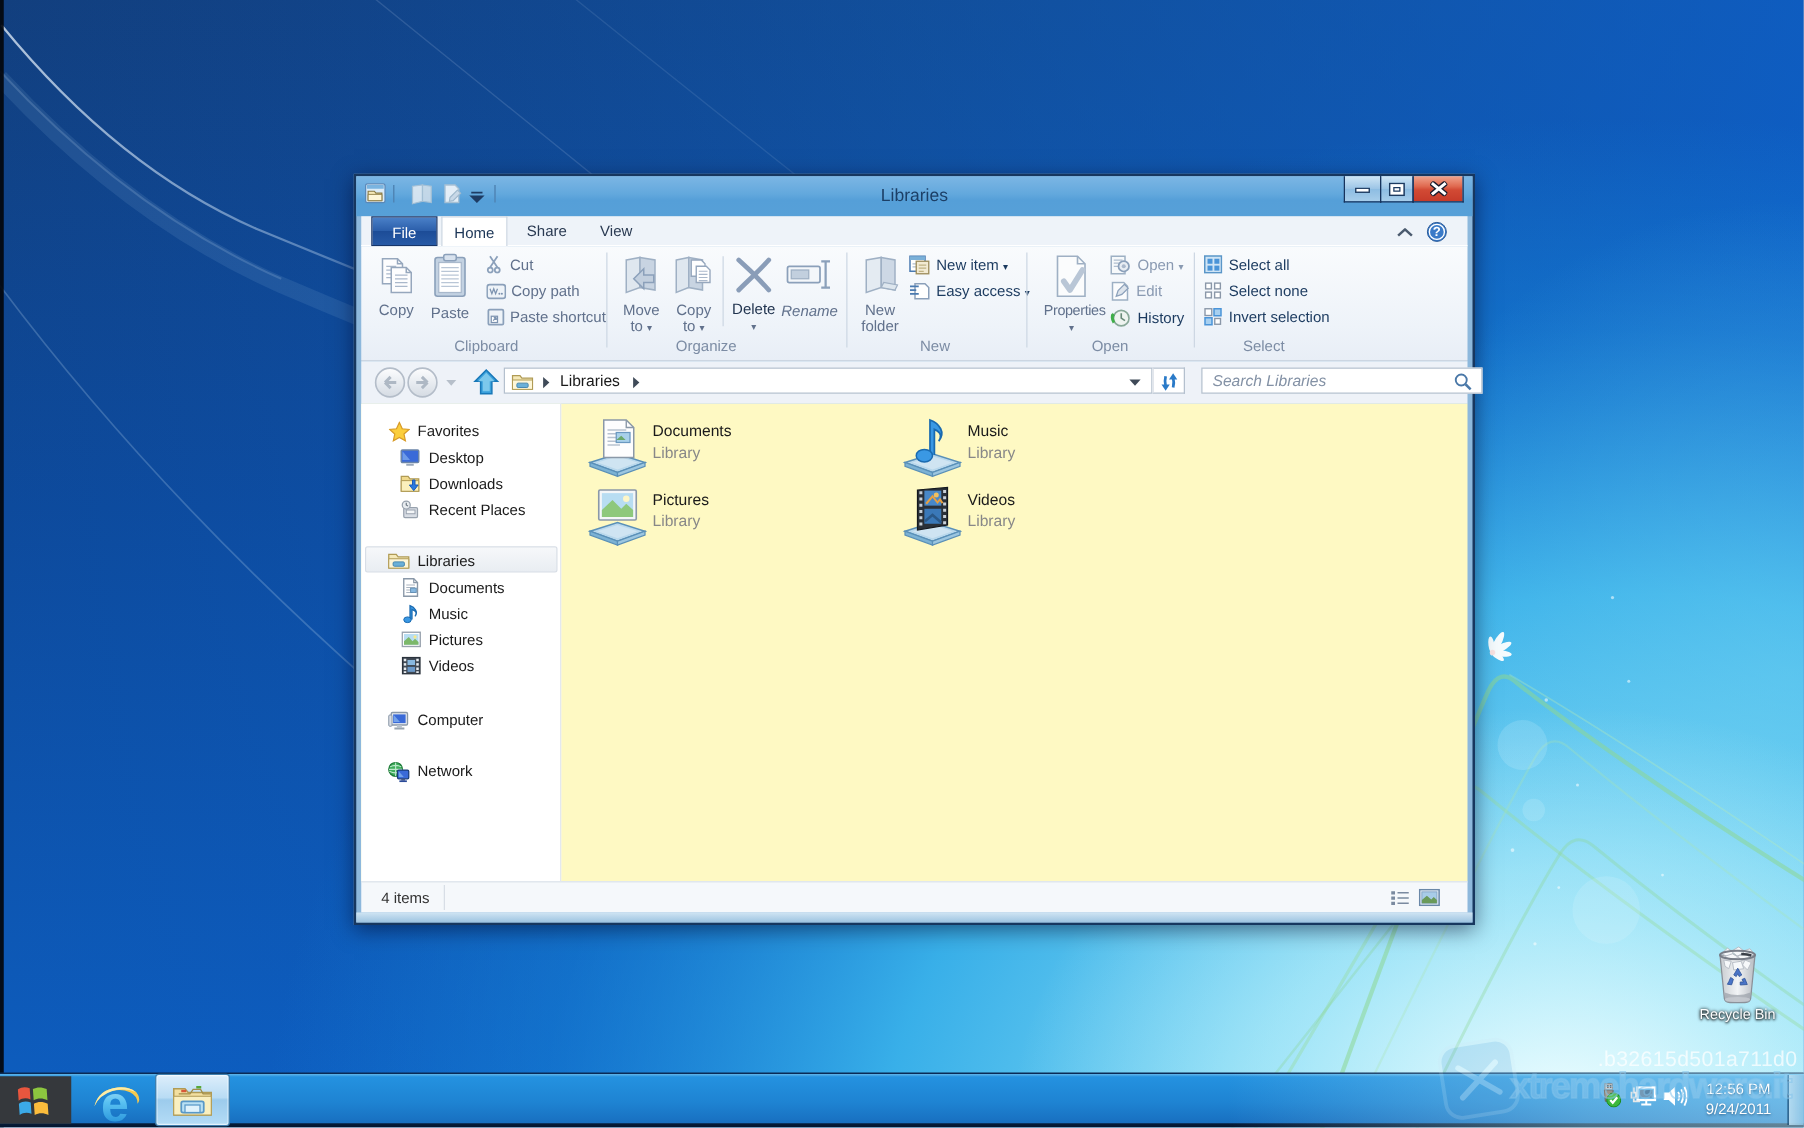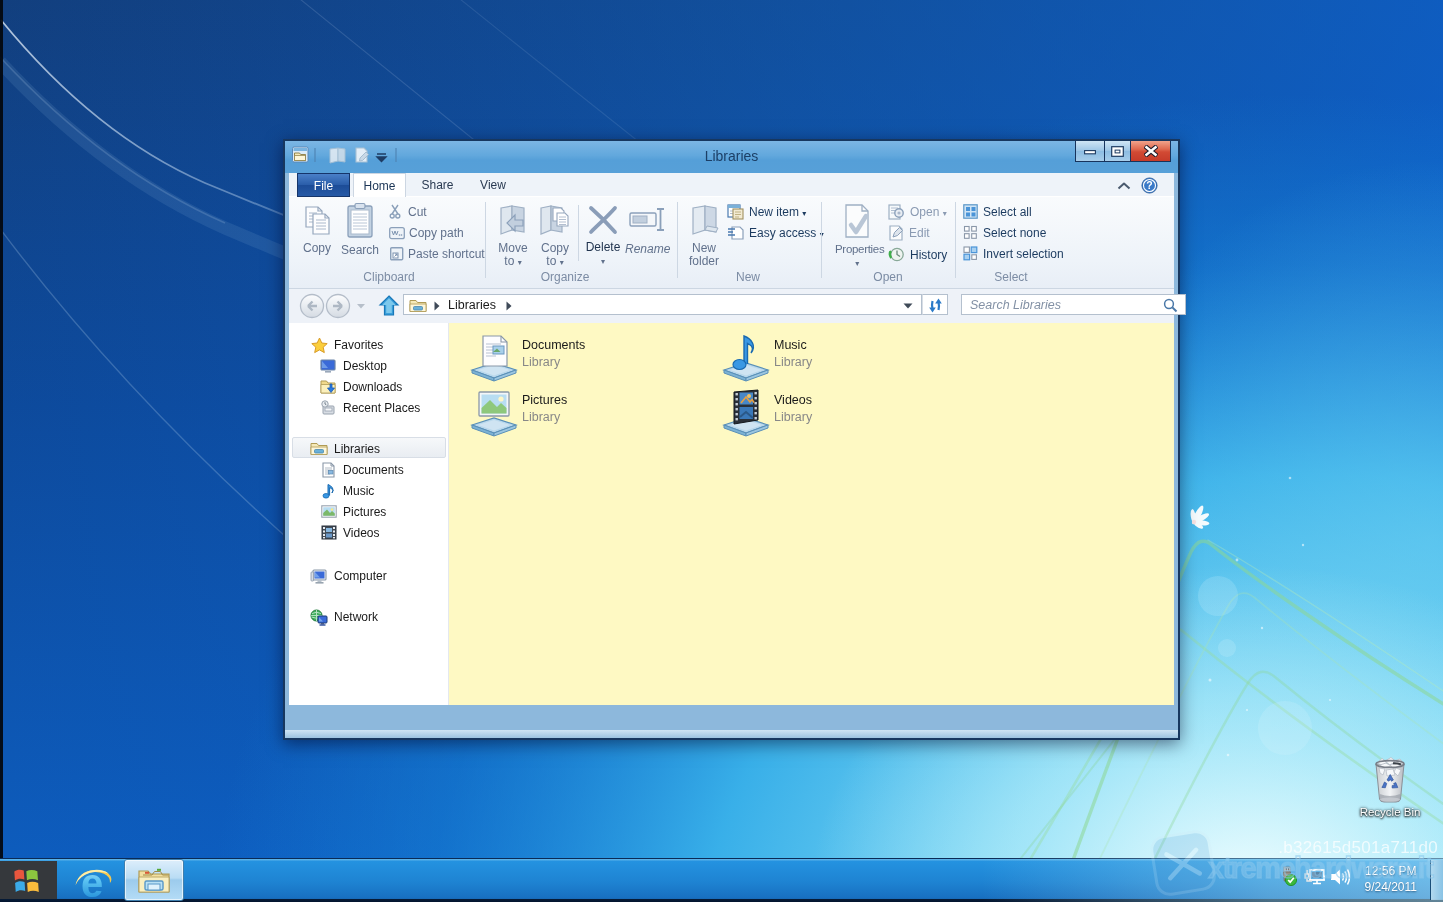--- a/index.html
+++ b/index.html
@@ -235,21 +235,21 @@
       </div>
       <div class="bigbtn" style="left:51px;width:40px;">
         <svg width="34" height="38" viewBox="0 0 34 38" style="margin-top:1px;">
           <rect x="5" y="4" width="24" height="31" rx="2" fill="#c3d2e2" stroke="#8ba0ba" stroke-width="1.3"></rect>
           <rect x="12" y="1.5" width="10" height="5" rx="1.5" fill="#d8e2ee" stroke="#8ba0ba" stroke-width="1.2"></rect>
           <rect x="8" y="8" width="18" height="24" fill="#fff" stroke="#a9b9cc" stroke-width="1"></rect>
           <g stroke="#b9c6d6" stroke-width="1">
               <path d="M10 12h14 M10 15h14 M10 18h14 M10 21h14 M10 24h14 M10 27h14"></path>
             </g>
         </svg>
-        <div class="blbl">Search</div>
+        <div class="blbl">Paste</div>
       </div>
       <div class="smallbtn" style="left:100px;top:7px;width:86px;">
         <svg width="15" height="15" viewBox="0 0 15 15">
           <g stroke="#8ba0ba" stroke-width="1.4" fill="none">
             <path d="M3 1 L9 10 M9 1 L3 10"></path>
             <circle cx="3.2" cy="12" r="2"></circle>
               <circle cx="8.8" cy="12" r="2"></circle>
           </g>
         </svg><span class="stx">Cut</span>
       </div>
@@ -647,20 +647,39 @@
       <svg width="0" height="0">
           <defs>
         <g id="pedestal">
           <path d="M2 38 L24 31 L46 38 L24 46 Z" fill="#b9d8ec" stroke="#5a90b8" stroke-width="1.2"></path>
           <path d="M2 38 V41 L24 49 V46 Z" fill="#7cb2d4" stroke="#5a90b8" stroke-width="1"></path>
           <path d="M46 38 V41 L24 49 V46 Z" fill="#9cc6e0" stroke="#5a90b8" stroke-width="1"></path>
           <path d="M8 38 L24 33 L40 38 L24 43.5 Z" fill="#cfe4f2"></path>
         </g>
       </defs>
         </svg>
+    </div>
+    <div id="statusbar">
+      <span style="position:absolute;left:16px;top:5px;">4 items</span>
+      <span style="position:absolute;left:66px;top:2px;height:20px;border-left:1px solid #d8dee6;"></span>
+      <svg width="16" height="13" viewBox="0 0 16 13" style="position:absolute;right:46px;top:6px;">
+        <g fill="#7a8aa0">
+          <rect x="1" y="1" width="3" height="2.6"></rect>
+            <rect x="1" y="5.2" width="3" height="2.6"></rect>
+            <rect x="1" y="9.4" width="3" height="2.6"></rect>
+        </g>
+        <g stroke="#7a8aa0" stroke-width="1.2">
+          <path d="M6 2.2 h9 M6 6.4 h9 M6 10.6 h9"></path>
+        </g>
+      </svg>
+      <svg width="17" height="14" viewBox="0 0 17 14" style="position:absolute;right:22px;top:5px;">
+        <rect x="0.7" y="0.7" width="15.6" height="12.6" fill="#e8f0f8" stroke="#6a88a8" stroke-width="1.2"></rect>
+        <rect x="2.5" y="2.5" width="12" height="9" fill="#a8cce8" stroke="#88a8c8" stroke-width="0.8"></rect>
+        <path d="M2.5 9 l4-3.5 3.5 3 2-2 2.5 2.5 v2.5 h-12 z" fill="#6a9a5a"></path>
+      </svg>
     </div>
     <div id="winbottom"></div>
   </div>
 
   <div id="taskbar">
     <div class="lighten"></div>
     <div id="startbtn">
       <svg width="34" height="32" viewBox="0 0 34 32" style="position:absolute;left:13px;top:4px;">
         <g transform="rotate(-4 17 16)">
           <path d="M2 5.5 C5 3.5 8.5 3.6 11.5 5.2 L11.5 14.2 C8.5 12.6 5 12.5 2 14.5 Z" fill="#e8563e"></path>

